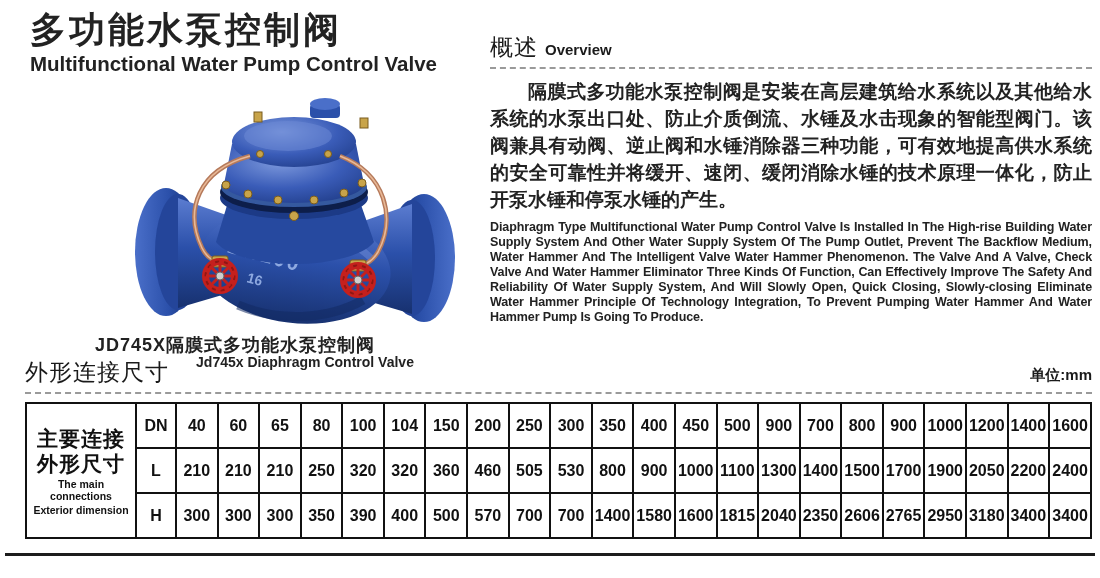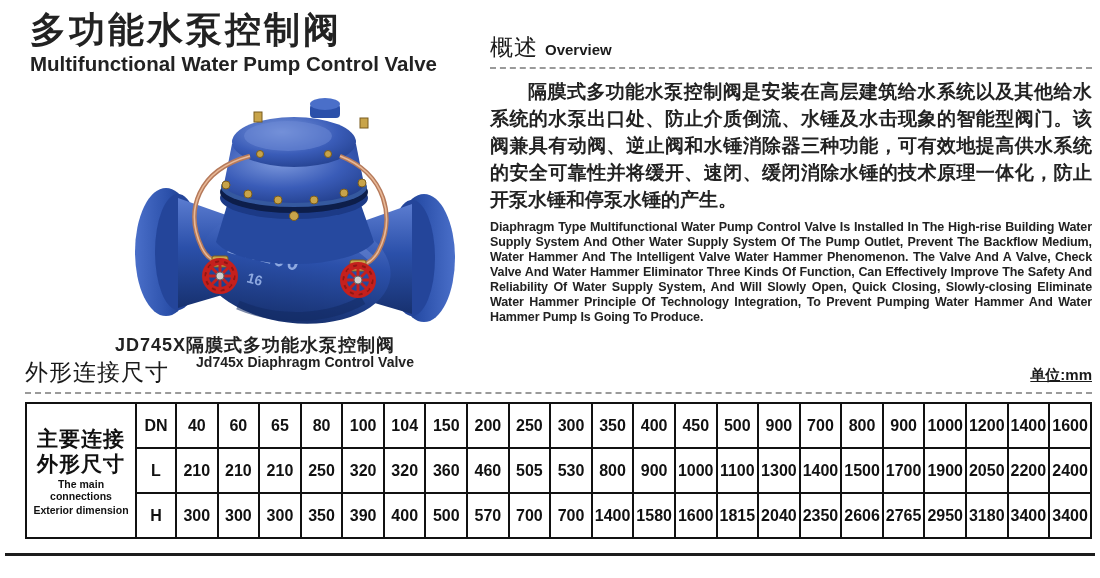--- a/index.html
+++ b/index.html
@@ -12,31 +12,31 @@
     overflow:hidden;
   }
 
   
   .title-block { position:absolute; left:30px; top:8px; width:460px; }
   .title-zh { font-size:36px; font-weight:bold; letter-spacing:3px; line-height:44px; color:#222; }
   .title-en { font-size:20.5px; font-weight:bold; letter-spacing:0px; line-height:24px; color:#222; }
 
   
   .figure { position:absolute; left:128px; top:90px; width:334px; height:244px; }
-  .fig-caption-zh { position:absolute; left:95px; top:333px; width:320px; text-align:center;
+  .fig-caption-zh { position:absolute; left:95px; top:333px; width:320px; 
     font-size:18px; font-weight:bold; letter-spacing:1px; color:#222; }
   .fig-caption-en { position:absolute; left:195px; top:354px; width:220px; text-align:center;
     font-size:14px; font-weight:bold; color:#222; }
 
   
   .overview { position:absolute; left:490px; top:32px; width:602px; }
   .sec-head { display:flex; align-items:baseline; border-bottom:2px dashed #9a9a9a; padding-bottom:4px; }
   .sec-head .zh { font-size:23px; font-weight:normal; letter-spacing:1px; }
   .sec-head .en { font-size:15px; font-weight:bold; margin-left:7px; }
-  .sec-head .unit { margin-left:auto; font-size:15px; font-weight:bold;text-decoration:underline; }
+  .sec-head .unit { margin-left:auto; font-size:15px; font-weight:bold; }
   .ov-zh { margin-top:9px; font-size:19px; font-weight:bold; line-height:27px;
     text-align:justify; text-indent:2em; color:#222; }
   .ov-en { margin-top:7px; font-size:12.5px; font-weight:bold; line-height:15px;
     letter-spacing:-0.1px; text-align:justify; color:#222; }
 
   
   .dims-head { position:absolute; left:25px; top:357px; width:1067px;text-align:right; }
   .dims-table-wrap { position:absolute; left:25px; top:402px; width:1067px; }
   table.dims { width:100%; border-collapse:collapse; table-layout:fixed; }
   table.dims td { border:2px solid #111; text-align:center; vertical-align:middle;

